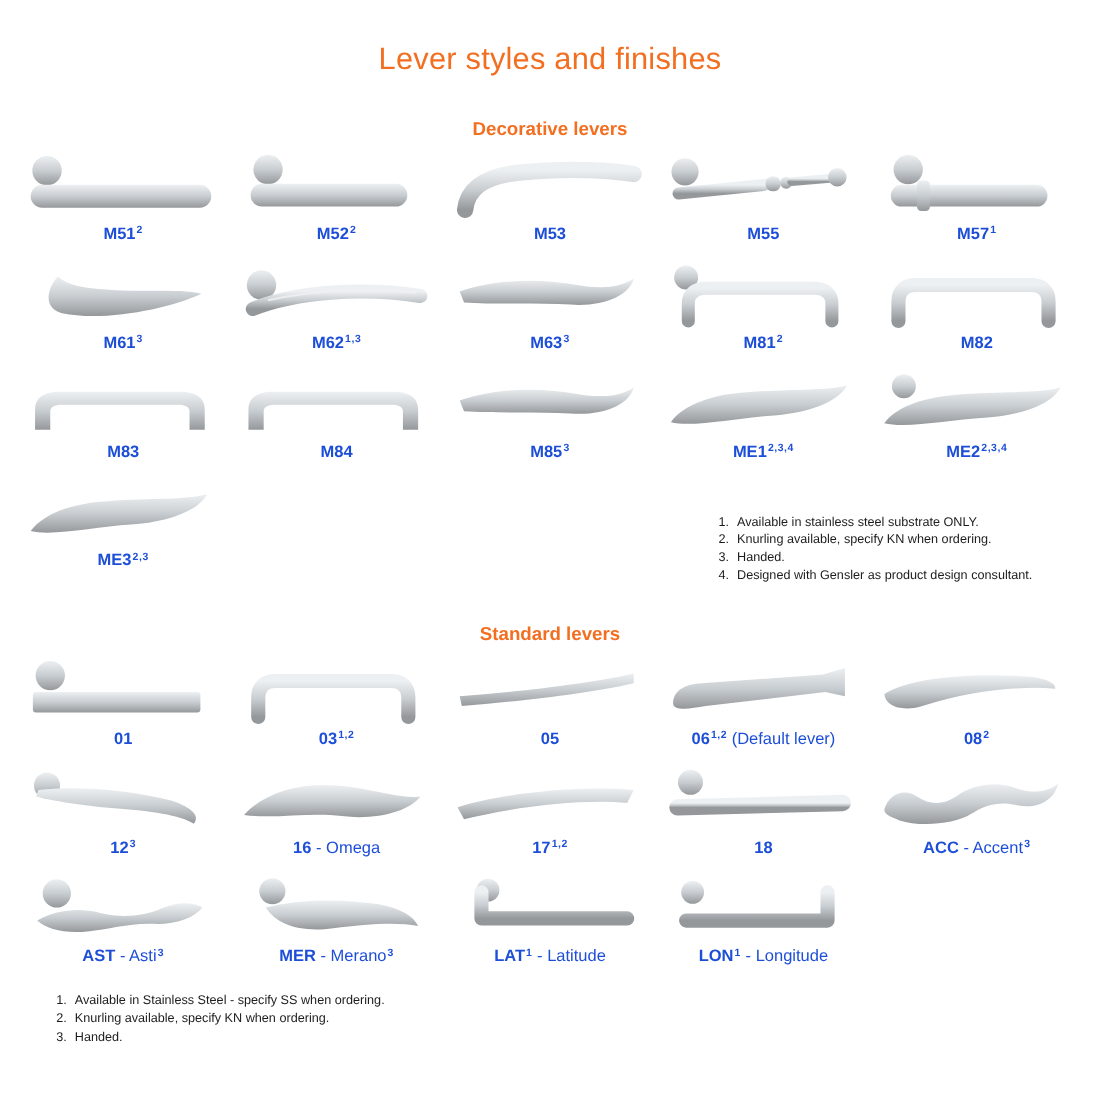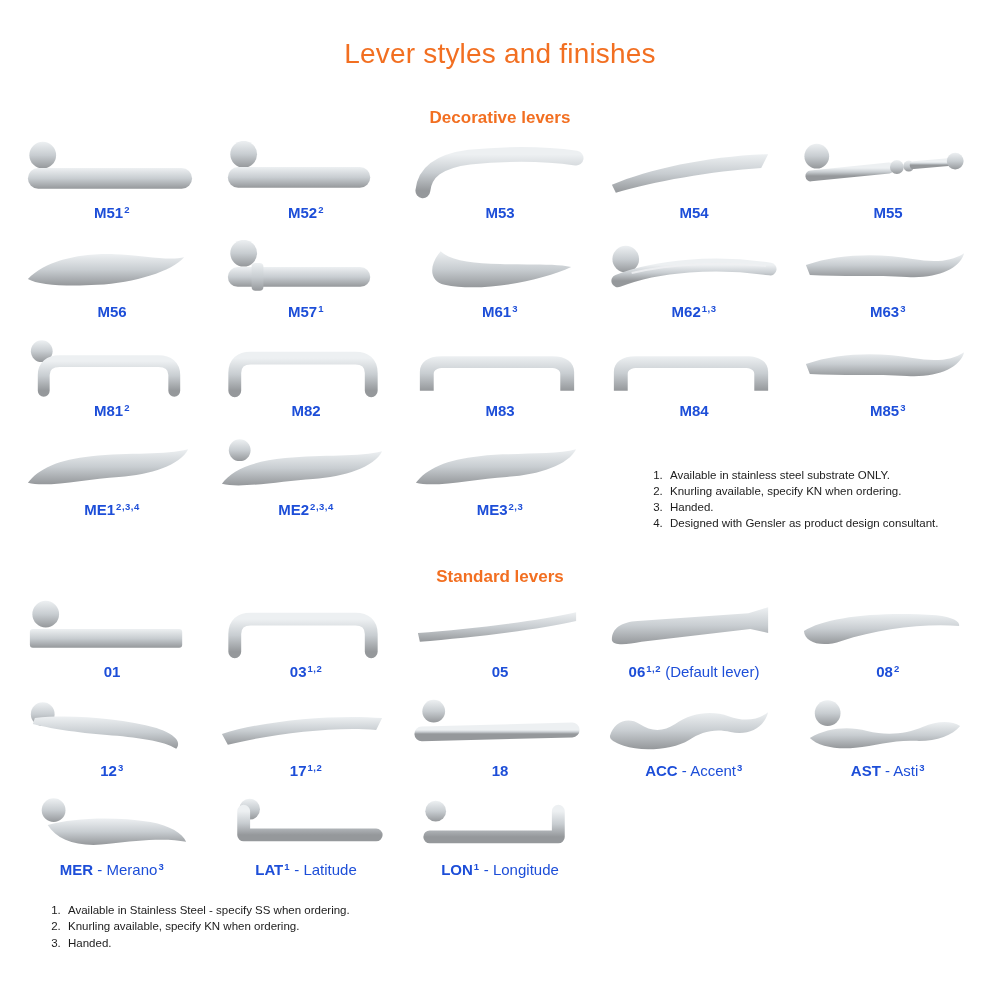--- a/index.html
+++ b/index.html
@@ -98,70 +98,40 @@
             </defs>
             <path d="M15 50 C17 31 31 20 62 16 C102 12 142 13 170 17" fill="none" stroke="url(#lg2)" stroke-width="15" stroke-linecap="round"></path>
           </svg>
         </div>
         <div class="label"><b>M53</b></div>
       </div>
       <div class="cell">
         <div class="fig">
           <svg viewBox="0 0 180 60" width="178" height="60">
             <defs>
-              <linearGradient id="lg3" x1="0" y1="0" x2="0" y2="1">
-                <stop offset="0" stop-color="#edf0f2"></stop>
-                <stop offset="0.5" stop-color="#c8cdd1"></stop>
-                <stop offset="1" stop-color="#95989b"></stop>
-              </linearGradient>
-            </defs>
-            <path d="M10 44 C48 28 108 15 168 13 L161 27 C112 30 50 41 14 52 Z" fill="url(#lg3)"></path>
-          </svg>
-        </div>
-        <div class="label"><b>M54</b></div>
-      </div>
-      <div class="cell">
-        <div class="fig">
-          <svg viewBox="0 0 180 60" width="178" height="60">
-            <defs>
               <linearGradient id="lg4" x1="0" y1="0" x2="0" y2="1">
                 <stop offset="0" stop-color="#edf0f2"></stop>
                 <stop offset="0.5" stop-color="#c8cdd1"></stop>
                 <stop offset="1" stop-color="#95989b"></stop>
               </linearGradient>
             </defs>
             <circle fill="url(#lg4)" cx="21" cy="15" r="12.5"></circle>
             <path d="M15 35 L94 27" fill="none" stroke="url(#lg4)" stroke-width="11" stroke-linecap="round"></path>
             <circle fill="url(#lg4)" cx="102" cy="26" r="7"></circle>
             <circle fill="url(#lg4)" cx="114" cy="25" r="5.5"></circle>
             <path d="M119 24 L154 21" fill="none" stroke="url(#lg4)" stroke-width="8" stroke-linecap="round"></path>
             <circle fill="url(#lg4)" cx="161" cy="20" r="8.5"></circle>
           </svg>
         </div>
         <div class="label"><b>M55</b></div>
       </div>
       <div class="cell">
         <div class="fig">
           <svg viewBox="0 0 180 60" width="178" height="60">
             <defs>
-              <linearGradient id="lg5" x1="0" y1="0" x2="0" y2="1">
-                <stop offset="0" stop-color="#edf0f2"></stop>
-                <stop offset="0.5" stop-color="#c8cdd1"></stop>
-                <stop offset="1" stop-color="#95989b"></stop>
-              </linearGradient>
-            </defs>
-            <path d="M8 39 C26 21 58 13 96 14 C126 15 150 21 166 17 C154 31 116 43 78 45 C46 47 18 45 8 39 Z" fill="url(#lg5)"></path>
-          </svg>
-        </div>
-        <div class="label"><b>M56</b></div>
-      </div>
-      <div class="cell">
-        <div class="fig">
-          <svg viewBox="0 0 180 60" width="178" height="60">
-            <defs>
               <linearGradient id="lg6" x1="0" y1="0" x2="0" y2="1">
                 <stop offset="0" stop-color="#edf0f2"></stop>
                 <stop offset="0.5" stop-color="#c8cdd1"></stop>
                 <stop offset="1" stop-color="#95989b"></stop>
               </linearGradient>
             </defs>
             <circle fill="url(#lg6)" cx="30" cy="13" r="13.5"></circle>
             <rect fill="url(#lg6)" x="14" y="27" width="144" height="20" rx="10"></rect>
             <rect fill="url(#lg6)" x="38" y="23" width="12" height="28" rx="4"></rect>
           </svg>
@@ -443,20 +413,35 @@
                 <stop offset="0" stop-color="#edf0f2"></stop>
                 <stop offset="0.5" stop-color="#c8cdd1"></stop>
                 <stop offset="1" stop-color="#95989b"></stop>
               </linearGradient>
             </defs>
             <circle fill="url(#lg24)" cx="23" cy="15" r="12"></circle>
             <path d="M15 19 C50 15 100 19 138 29 C156 35 164 43 158 50 C146 42 116 38 88 36 C58 34 28 29 13 25 Z" fill="url(#lg24)"></path>
           </svg>
         </div>
         <div class="label"><b>12</b><sup>3</sup></div>
+      </div>
+      <div class="cell">
+        <div class="fig">
+          <svg viewBox="0 0 180 60" width="178" height="60">
+            <defs>
+              <linearGradient id="lg25" x1="0" y1="0" x2="0" y2="1">
+                <stop offset="0" stop-color="#edf0f2"></stop>
+                <stop offset="0.5" stop-color="#c8cdd1"></stop>
+                <stop offset="1" stop-color="#95989b"></stop>
+              </linearGradient>
+            </defs>
+            <path d="M8 42 C26 22 58 12 94 15 C128 18 152 28 170 25 C160 39 128 47 98 43 C68 39 36 46 8 42 Z" fill="url(#lg25)"></path>
+          </svg>
+        </div>
+        <div class="label"><b>16</b><span> - Omega</span></div>
       </div>
       <div class="cell">
         <div class="fig">
           <svg viewBox="0 0 180 60" width="178" height="60">
             <defs>
               <linearGradient id="lg26" x1="0" y1="0" x2="0" y2="1">
                 <stop offset="0" stop-color="#edf0f2"></stop>
                 <stop offset="0.5" stop-color="#c8cdd1"></stop>
                 <stop offset="1" stop-color="#95989b"></stop>
               </linearGradient>

